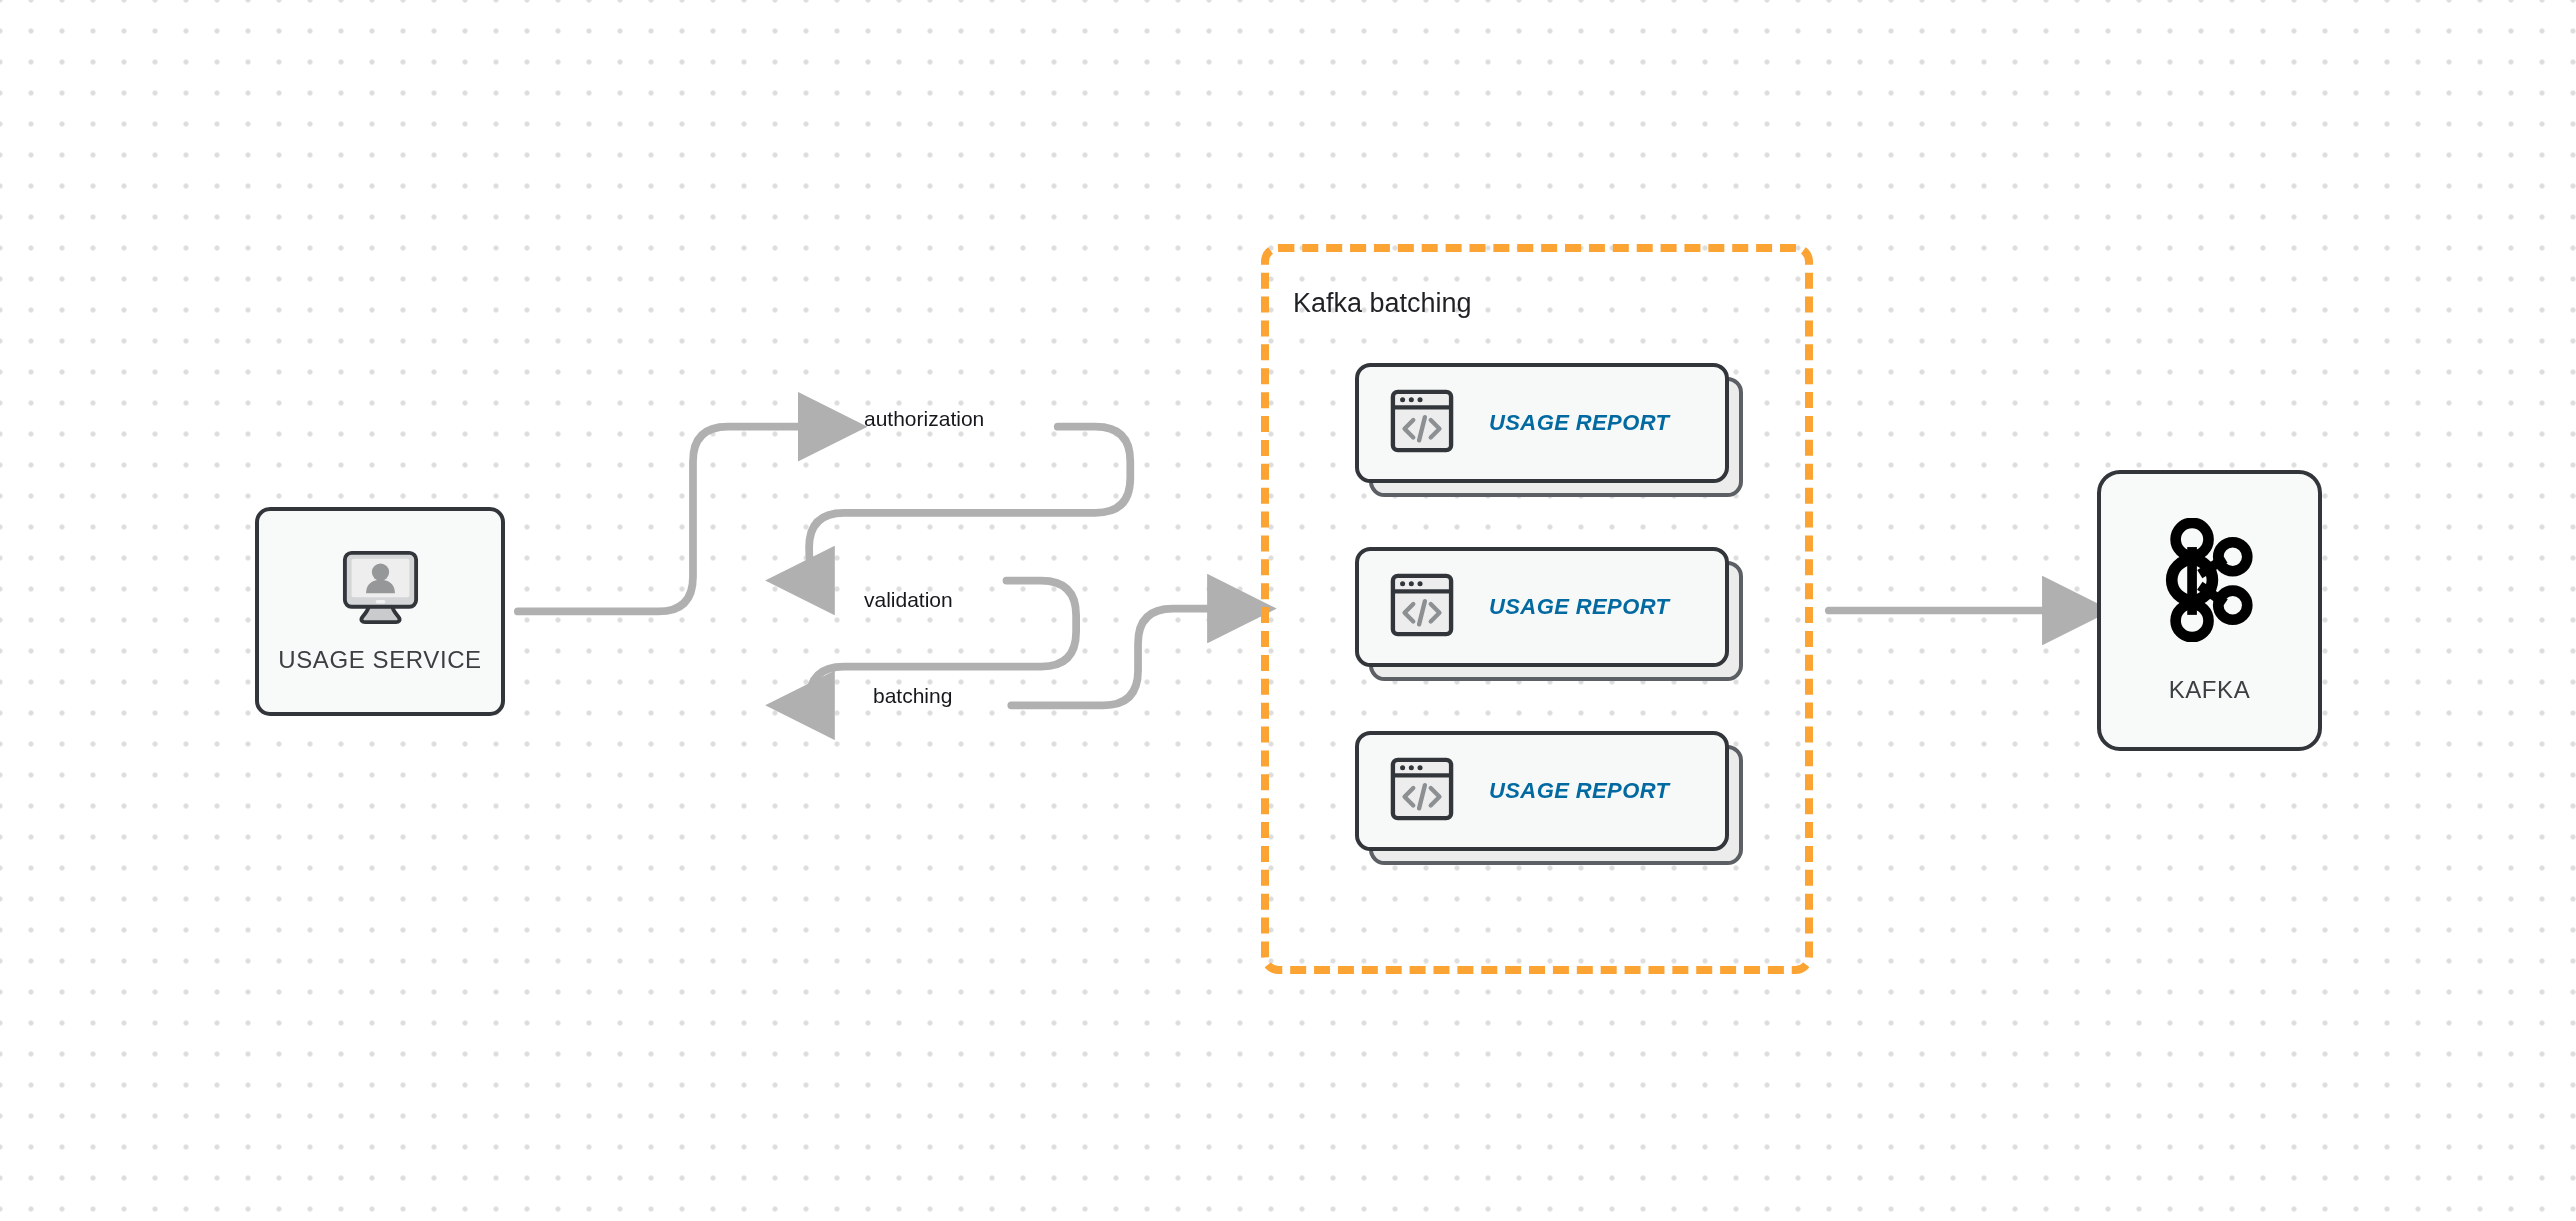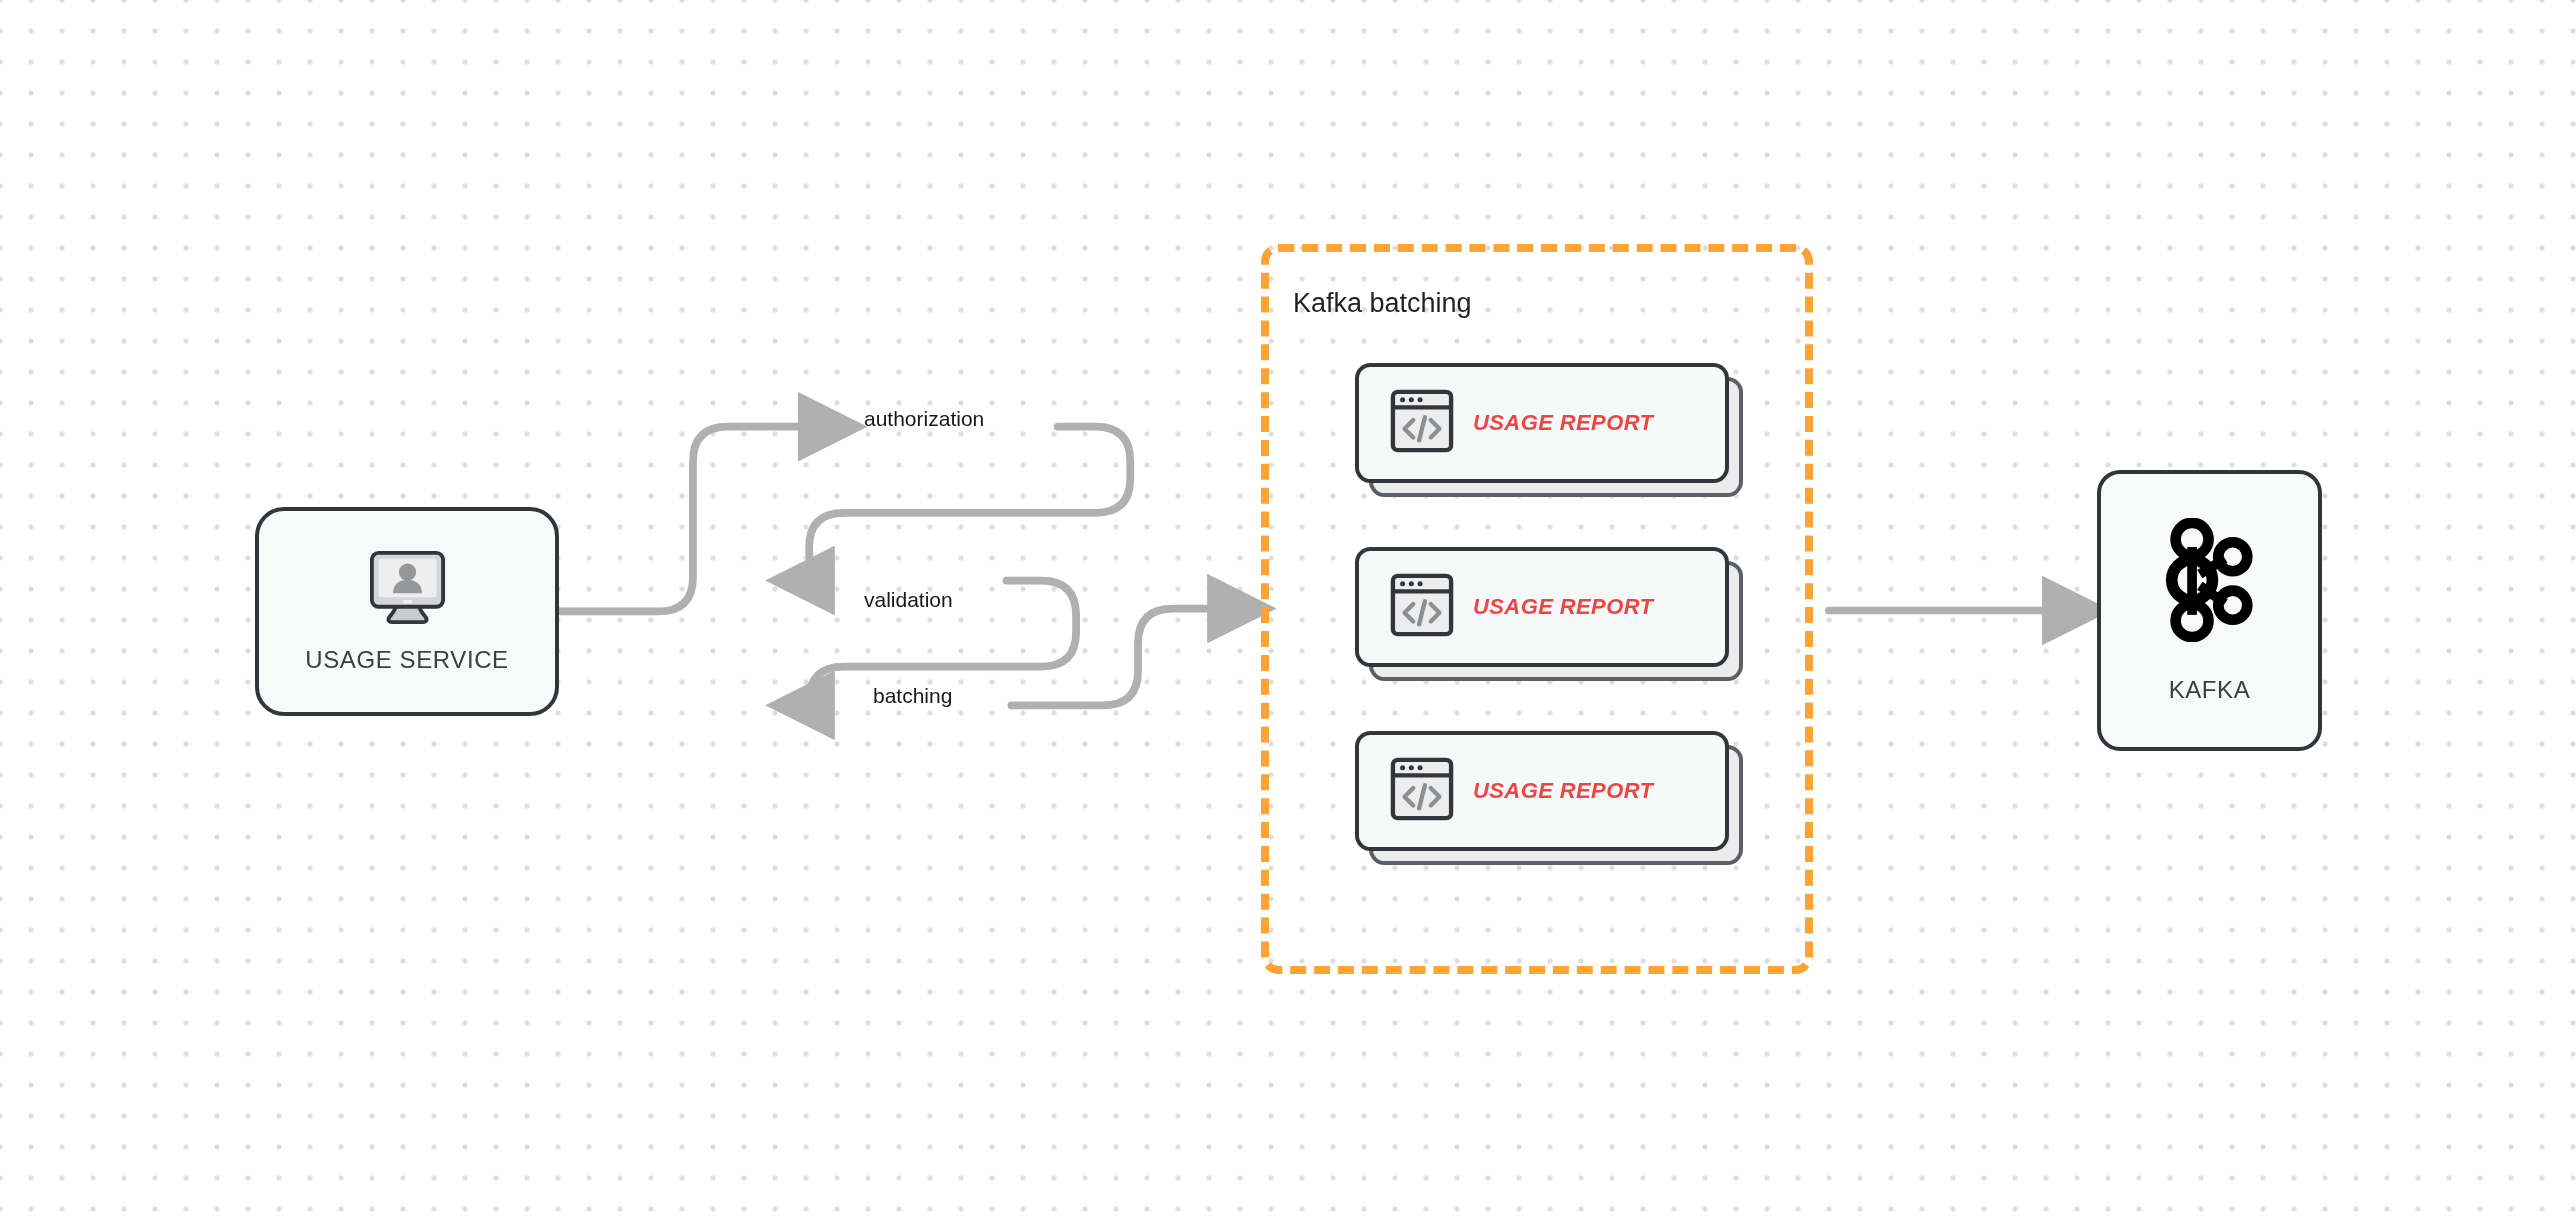--- a/index.html
+++ b/index.html
@@ -35,23 +35,23 @@
   .node-label {
     color: #3c4043;
     letter-spacing: 0.6px;
     white-space: nowrap;
   }
 
   
   #usage-service {
     left: 255px;
     top: 507px;
-    width: 304px;
+    width: 250px;
     height: 209px;
-    border-radius: 29px;
+    border-radius: 15px;
   }
   #usage-service .node-label {
     font-size: 24px;
     margin-top: 15.5px;
   }
 
   
   #kafka-node {
     left: 2097px;
     top: 470px;
@@ -114,25 +114,25 @@
     border-radius: 15.5px;
     display: flex;
     flex-direction: row;
     align-items: center;
   }
   .report-icon {
     margin-left: 31px;
     flex: 0 0 auto;
   }
   .report-label {
-    margin-left: 19px;
+    margin-left: 35px;
     font-size: 22px;
     font-style: italic;
     font-weight: bold;
-    color: #ef4444;
+    color: #0369a1;
     letter-spacing: 0.4px;
     white-space: nowrap;
   }
 
   
   .edge-layer {
     position: absolute;
     left: 0;
     top: 0;
     width: 2576px;

